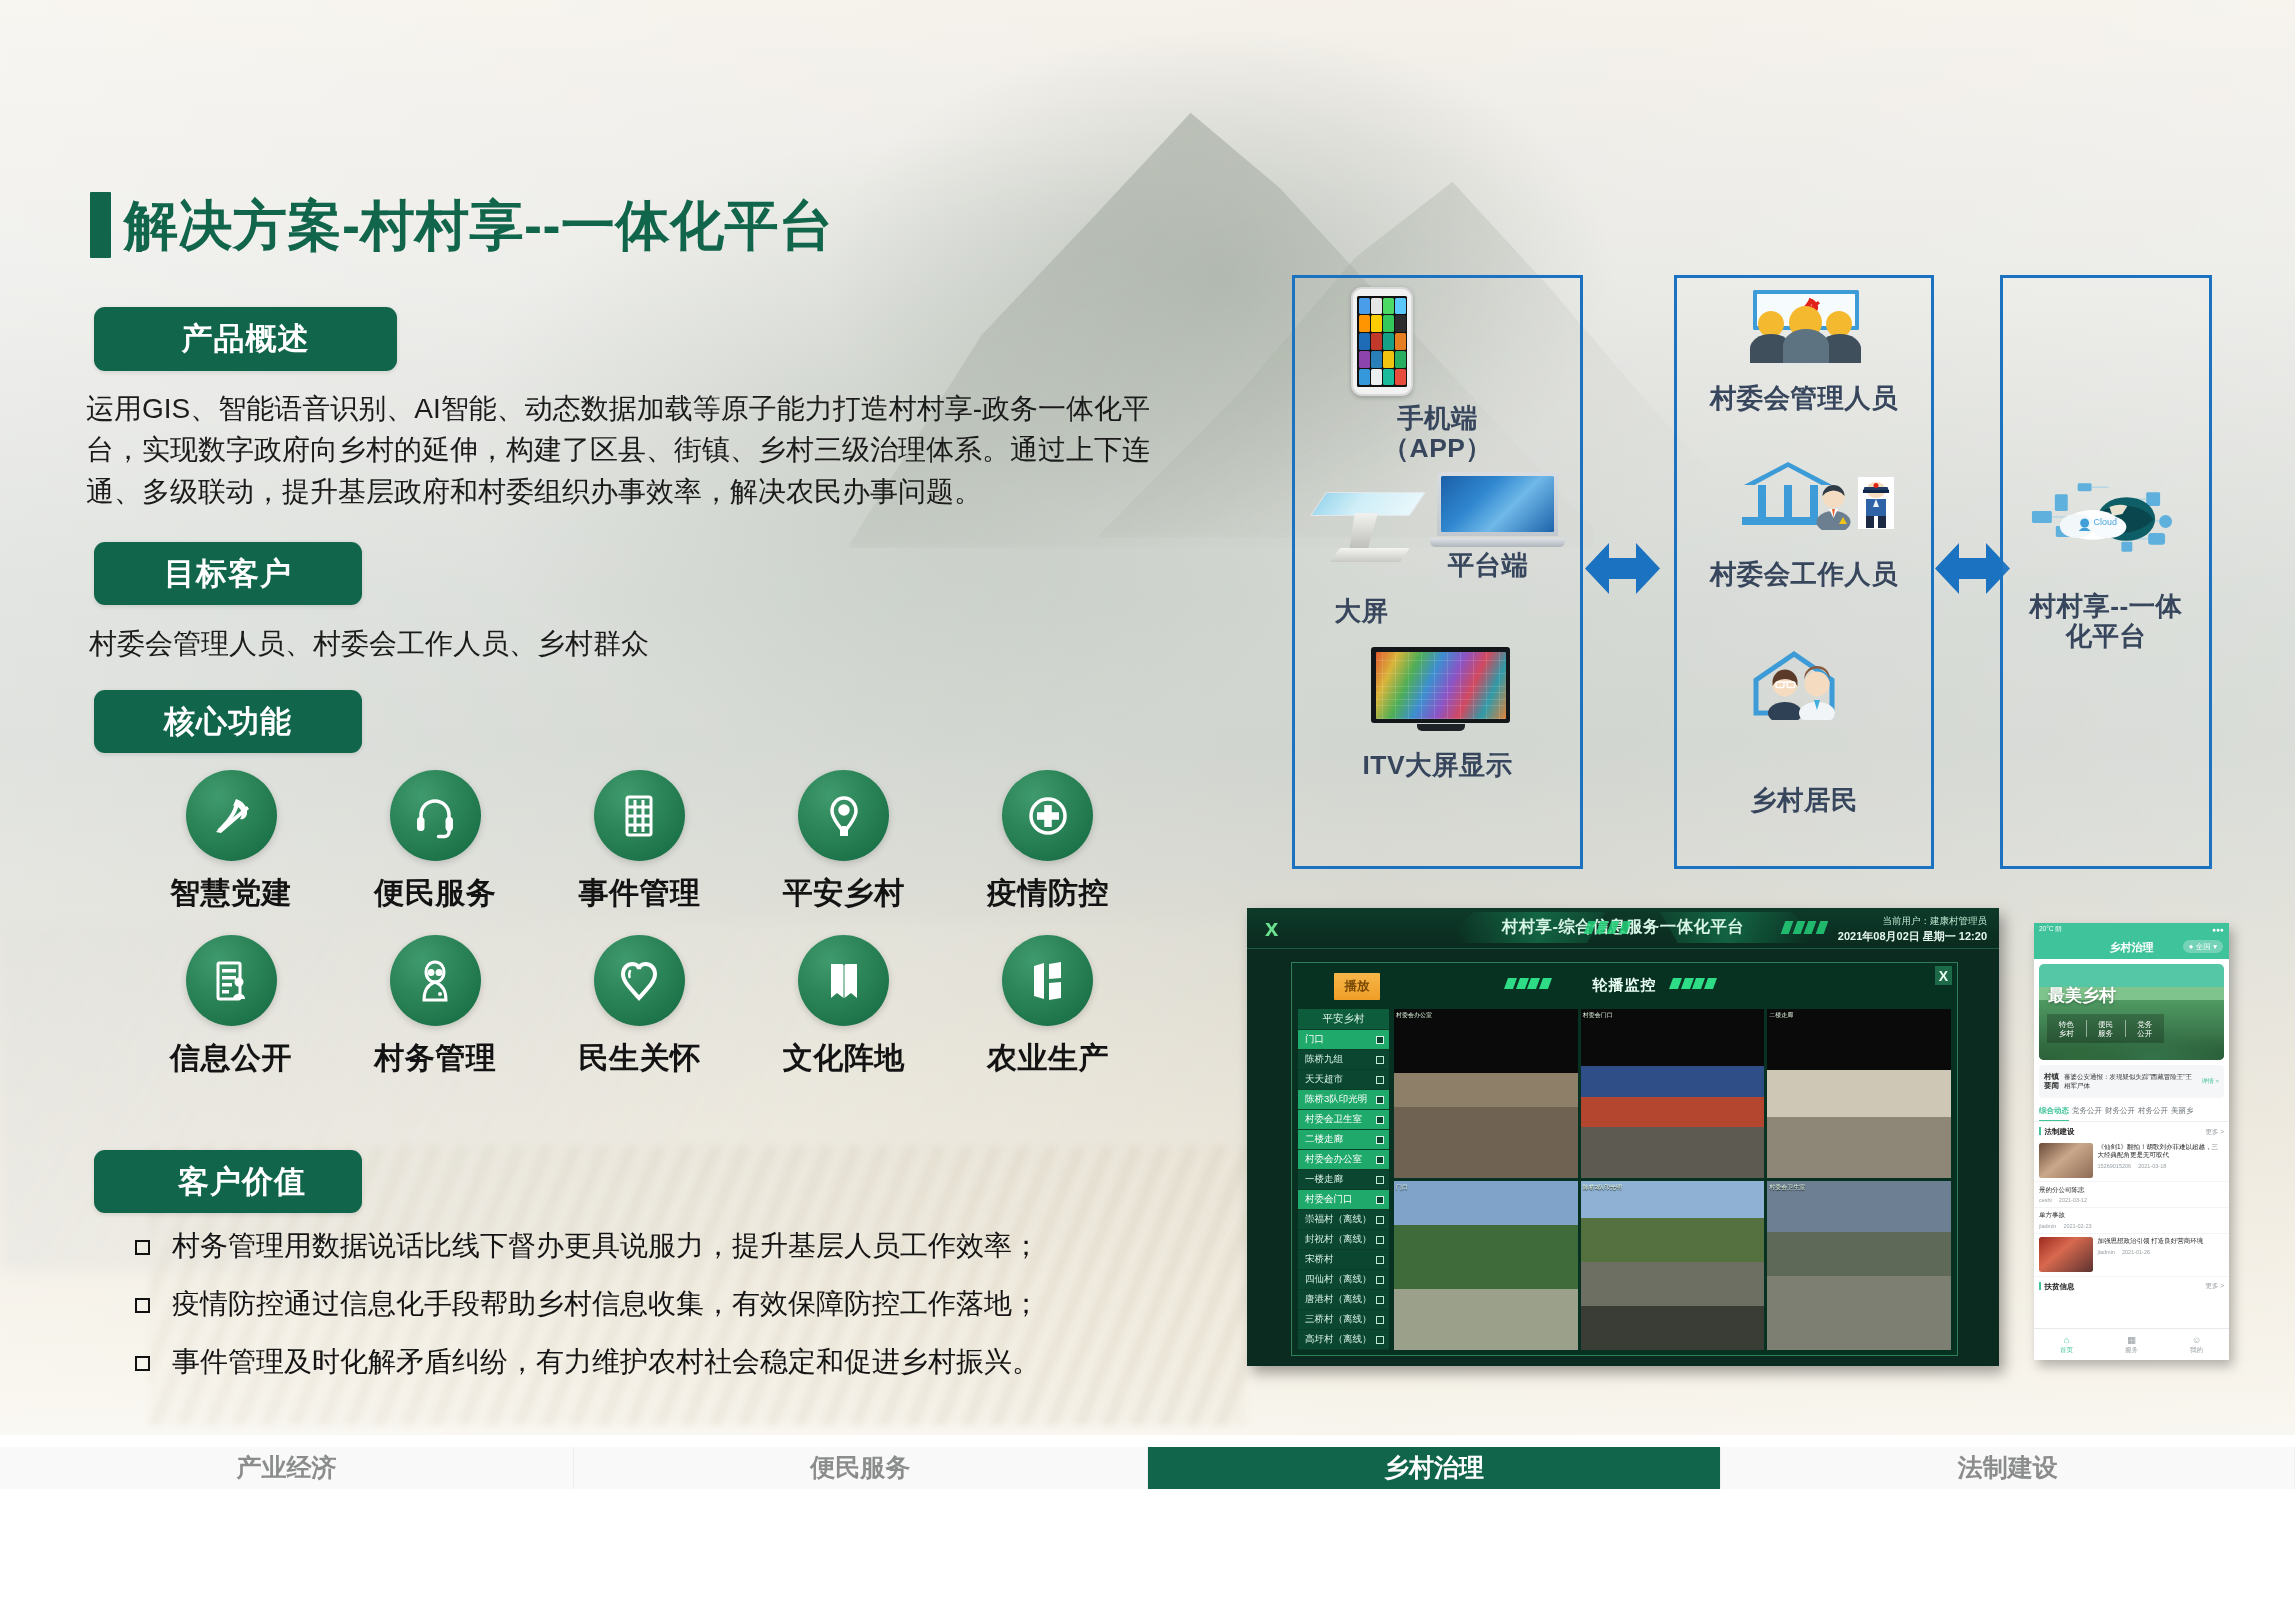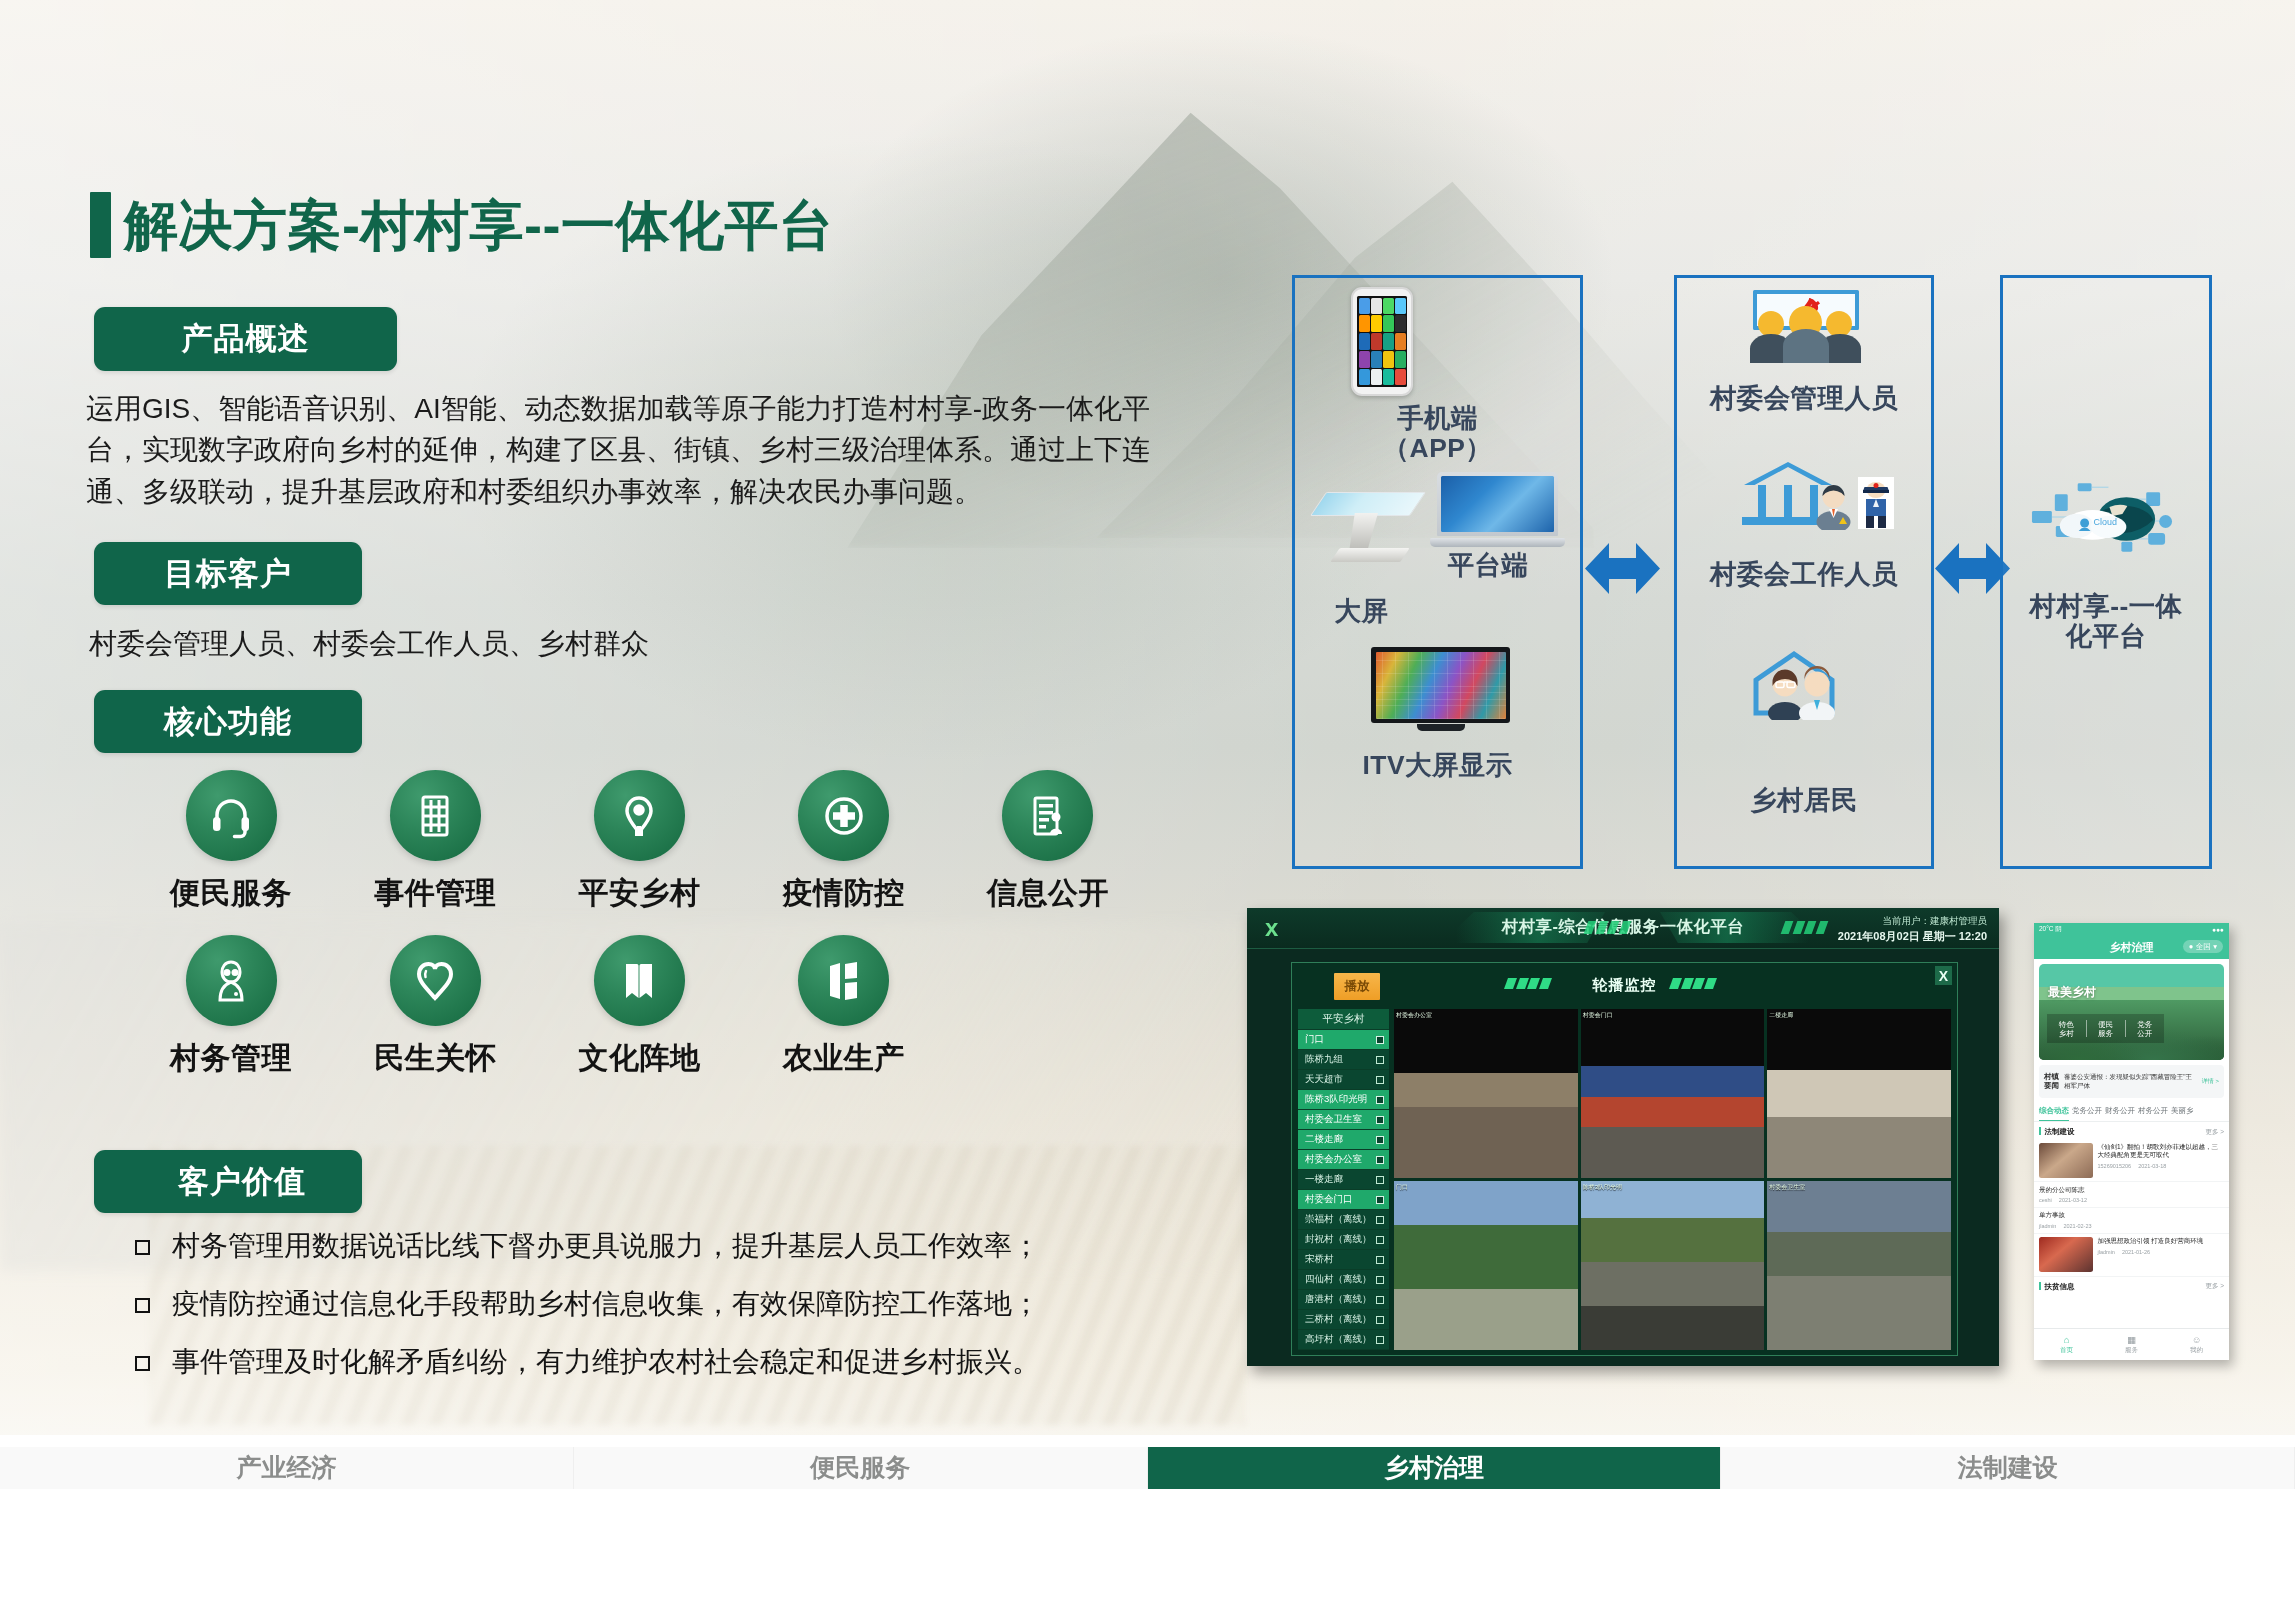--- a/index.html
+++ b/index.html
@@ -406,21 +406,21 @@
     background: linear-gradient(#56c7a6 0 24%, #7fc48c 24% 40%, #3f7b47 40% 70%, #2d5c3b 70% 100%);
   }
   .app-banner .hills {
     position:absolute; left:0; bottom:0; width:100%; height: 62%;
     background: radial-gradient(ellipse 90px 40px at 22% 100%, #2f6b3c, transparent 70%),
                 radial-gradient(ellipse 110px 45px at 62% 100%, #35744a, transparent 70%),
                 radial-gradient(ellipse 80px 35px at 92% 100%, #2a5f38, transparent 70%),
                 linear-gradient(#4f9a63, #2b5c38);
   }
   .app-banner-title {
-    position:absolute; left: 9px; top: 20px; color:#ffffff; font-size: 12px; font-weight: 700;
+    position:absolute; left: 9px; top: 20px; color:#ffffff; font-size: 17px; font-weight: 700;
     text-shadow: 0 1px 3px rgba(0,0,0,0.35);
   }
   .app-banner-tabs {
     position:absolute; left: 8px; top: 50px; right: 60px; height: 29px;
     background: rgba(0,0,0,0.22);
     display:flex; align-items:center; color:#ffffff; font-size: 7.5px; line-height:1.2;
   }
   .app-banner-tabs div { flex:1; text-align:center; }
   .app-banner-tabs .sep { flex: 0 0 0.5px; height: 17px; background: rgba(255,255,255,0.5); }
 
@@ -504,20 +504,32 @@
   <div class="pill" id="pill-overview">产品概述</div>
   <div class="para" id="para-overview">运用GIS、智能语音识别、AI智能、动态数据加载等原子能力打造村村享-政务一体化平台，实现数字政府向乡村的延伸，构建了区县、街镇、乡村三级治理体系。通过上下连通、多级联动，提升基层政府和村委组织办事效率，解决农民办事问题。</div>
 
   <div class="pill" id="pill-customer">目标客户</div>
   <div class="para" id="para-customer">村委会管理人员、村委会工作人员、乡村群众</div>
 
   <div class="pill" id="pill-function">核心功能</div>
 
   <div class="func-grid">
 
+    <div class="func-cell">
+      <div class="func-circle">
+        <svg viewBox="0 0 100 100">
+            <g fill="#fff">
+          <path d="M22 78 L30 70 C44 56 54 42 58 24 L66 28 C60 48 48 62 34 76 Z"></path>
+          <path d="M60 16 C74 20 84 32 82 46 C80 54 74 58 68 56 C74 48 72 38 64 32 C60 29 56 28 54 30 Z"></path>
+          <path d="M20 82 L26 76 L82 30 L86 36 L30 84 Z"></path>
+        </g>
+          </svg>
+      </div>
+      <div class="func-label">智慧党建</div>
+    </div>
 
     <div class="func-cell">
       <div class="func-circle">
         <svg viewBox="0 0 100 100">
             <g fill="none" stroke="#fff" stroke-width="7">
           <path d="M22 58 V48 a28 28 0 0 1 56 0 v10"></path>
           <rect x="14" y="52" width="15" height="28" rx="7" fill="#fff" stroke="none"></rect>
           <rect x="71" y="52" width="15" height="28" rx="7" fill="#fff" stroke="none"></rect>
           <path d="M78 78 v4 a9 9 0 0 1 -9 9 H57" stroke-linecap="round"></path>
         </g>

